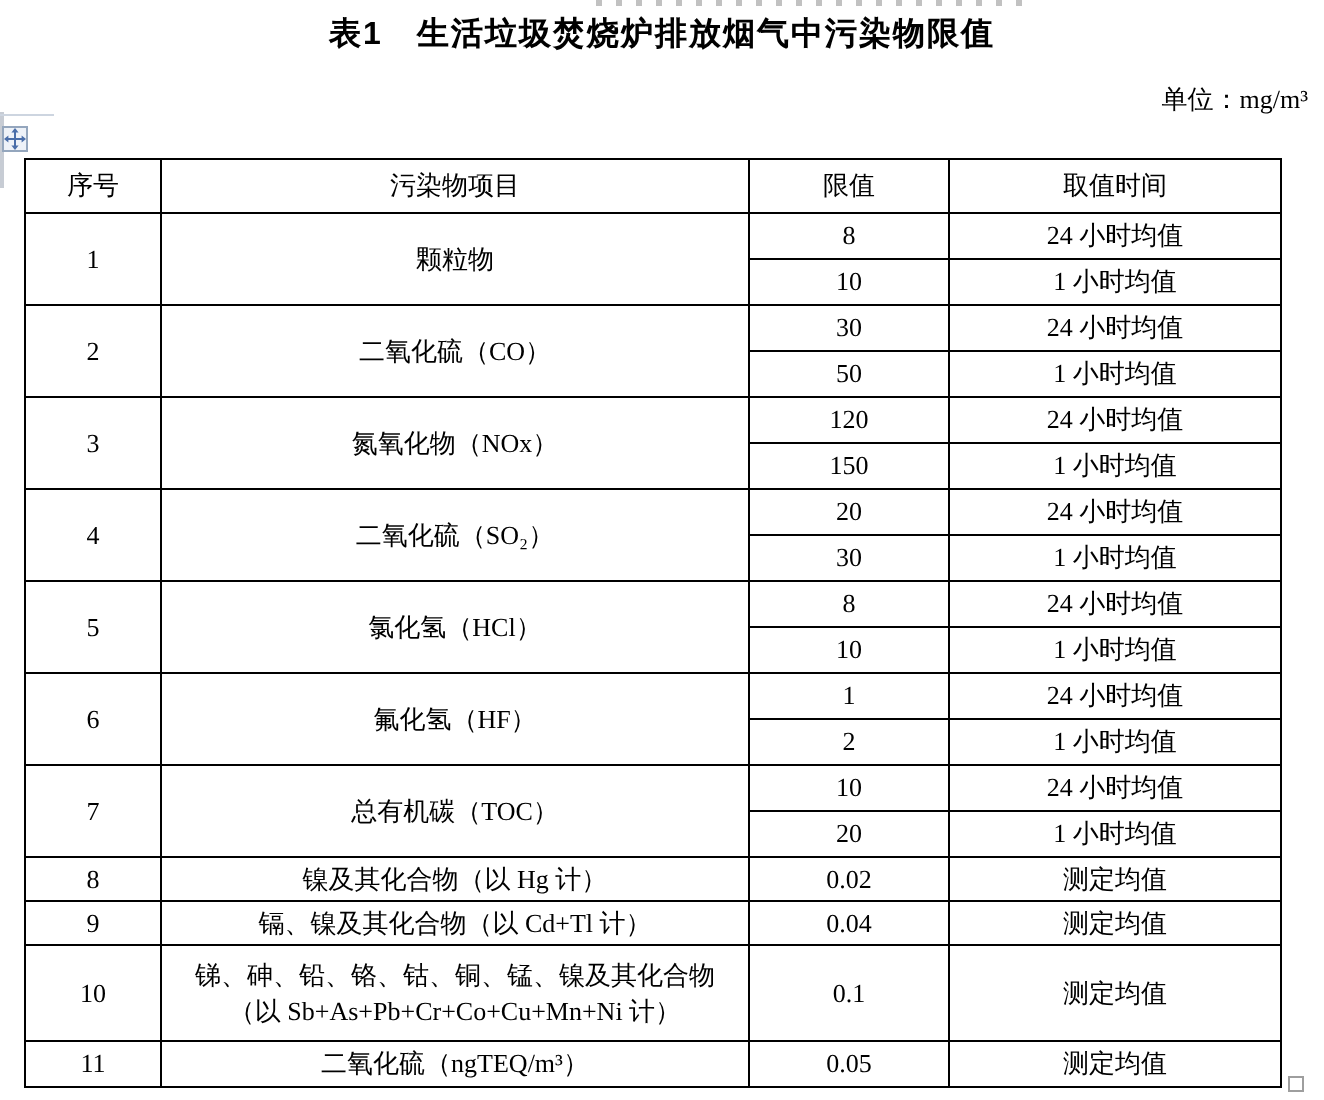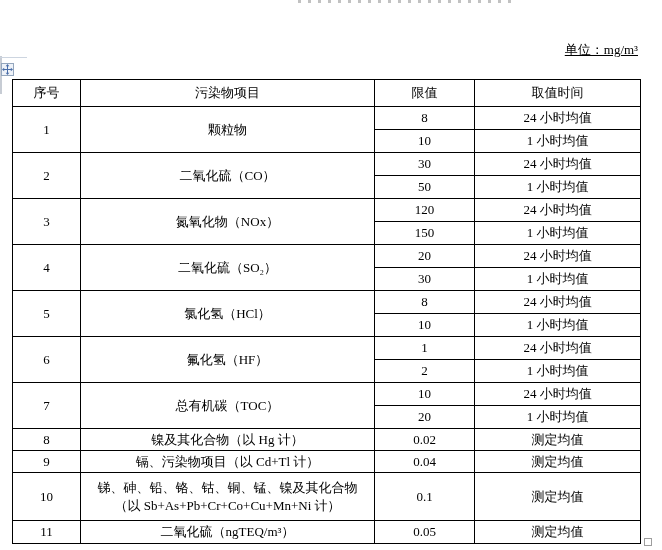--- a/index.html
+++ b/index.html
@@ -37,23 +37,22 @@
     position: absolute;
     top: 7px; left: 0; right: 0;
     text-align: center;
     font-family: "Liberation Sans", "DejaVu Sans", sans-serif;
     font-weight: bold;
     font-size: 16px;
     letter-spacing: 1px;
   }
   .unit-line {
     position: absolute;
-    top: 41px; right: 24px;
+    top: 41px; right: 8px;
     font-size: 13px;
-    text-decoration: underline;
   }
   
   .move-handle {
     position: absolute;
     left: 1px; top: 63px;
     width: 13px; height: 13px;
     border: 1px solid #94a6bd;
     background: #eef2f8;
     display: flex;
     align-items: center;
@@ -95,20 +94,21 @@
 </style>
 </head>
 <body>
 
 <div class="page">
 
   <div class="top-artifact"></div>
   <div class="left-vline"></div>
   <div class="left-hline"></div>
 
+  <div class="doc-title">表1　生活垃圾焚烧炉排放烟气中污染物限值</div>
 
   <div class="unit-line">单位：mg/m³</div>
 
   <div class="move-handle">
     <span style="display:flex">
       <svg width="11" height="11" viewBox="0 0 11 11">
         <g fill="#4a6ea9">
           <rect x="5" y="1.6" width="1" height="7.8"></rect>
           <rect x="1.6" y="5" width="7.8" height="1"></rect>
           <polygon points="5.5,0 3.7,2.2 7.3,2.2"></polygon>
@@ -214,21 +214,21 @@
 
     <tr class="h-s22">
       <td>8</td>
       <td class="c-name">镍及其化合物（以 Hg 计）</td>
       <td>0.02</td>
       <td>测定均值</td>
     </tr>
 
     <tr class="h-s22">
       <td>9</td>
-      <td class="c-name">镉、污染物项目（以 Cd+Tl 计）</td>
+      <td class="c-name">镉、镍及其化合物（以 Cd+Tl 计）</td>
       <td>0.04</td>
       <td>测定均值</td>
     </tr>
 
     <tr class="h-d48">
       <td>10</td>
       <td class="c-name">锑、砷、铅、铬、钴、铜、锰、镍及其化合物（以 Sb+As+Pb+Cr+Co+Cu+Mn+Ni 计）</td>
       <td>0.1</td>
       <td>测定均值</td>
     </tr>

